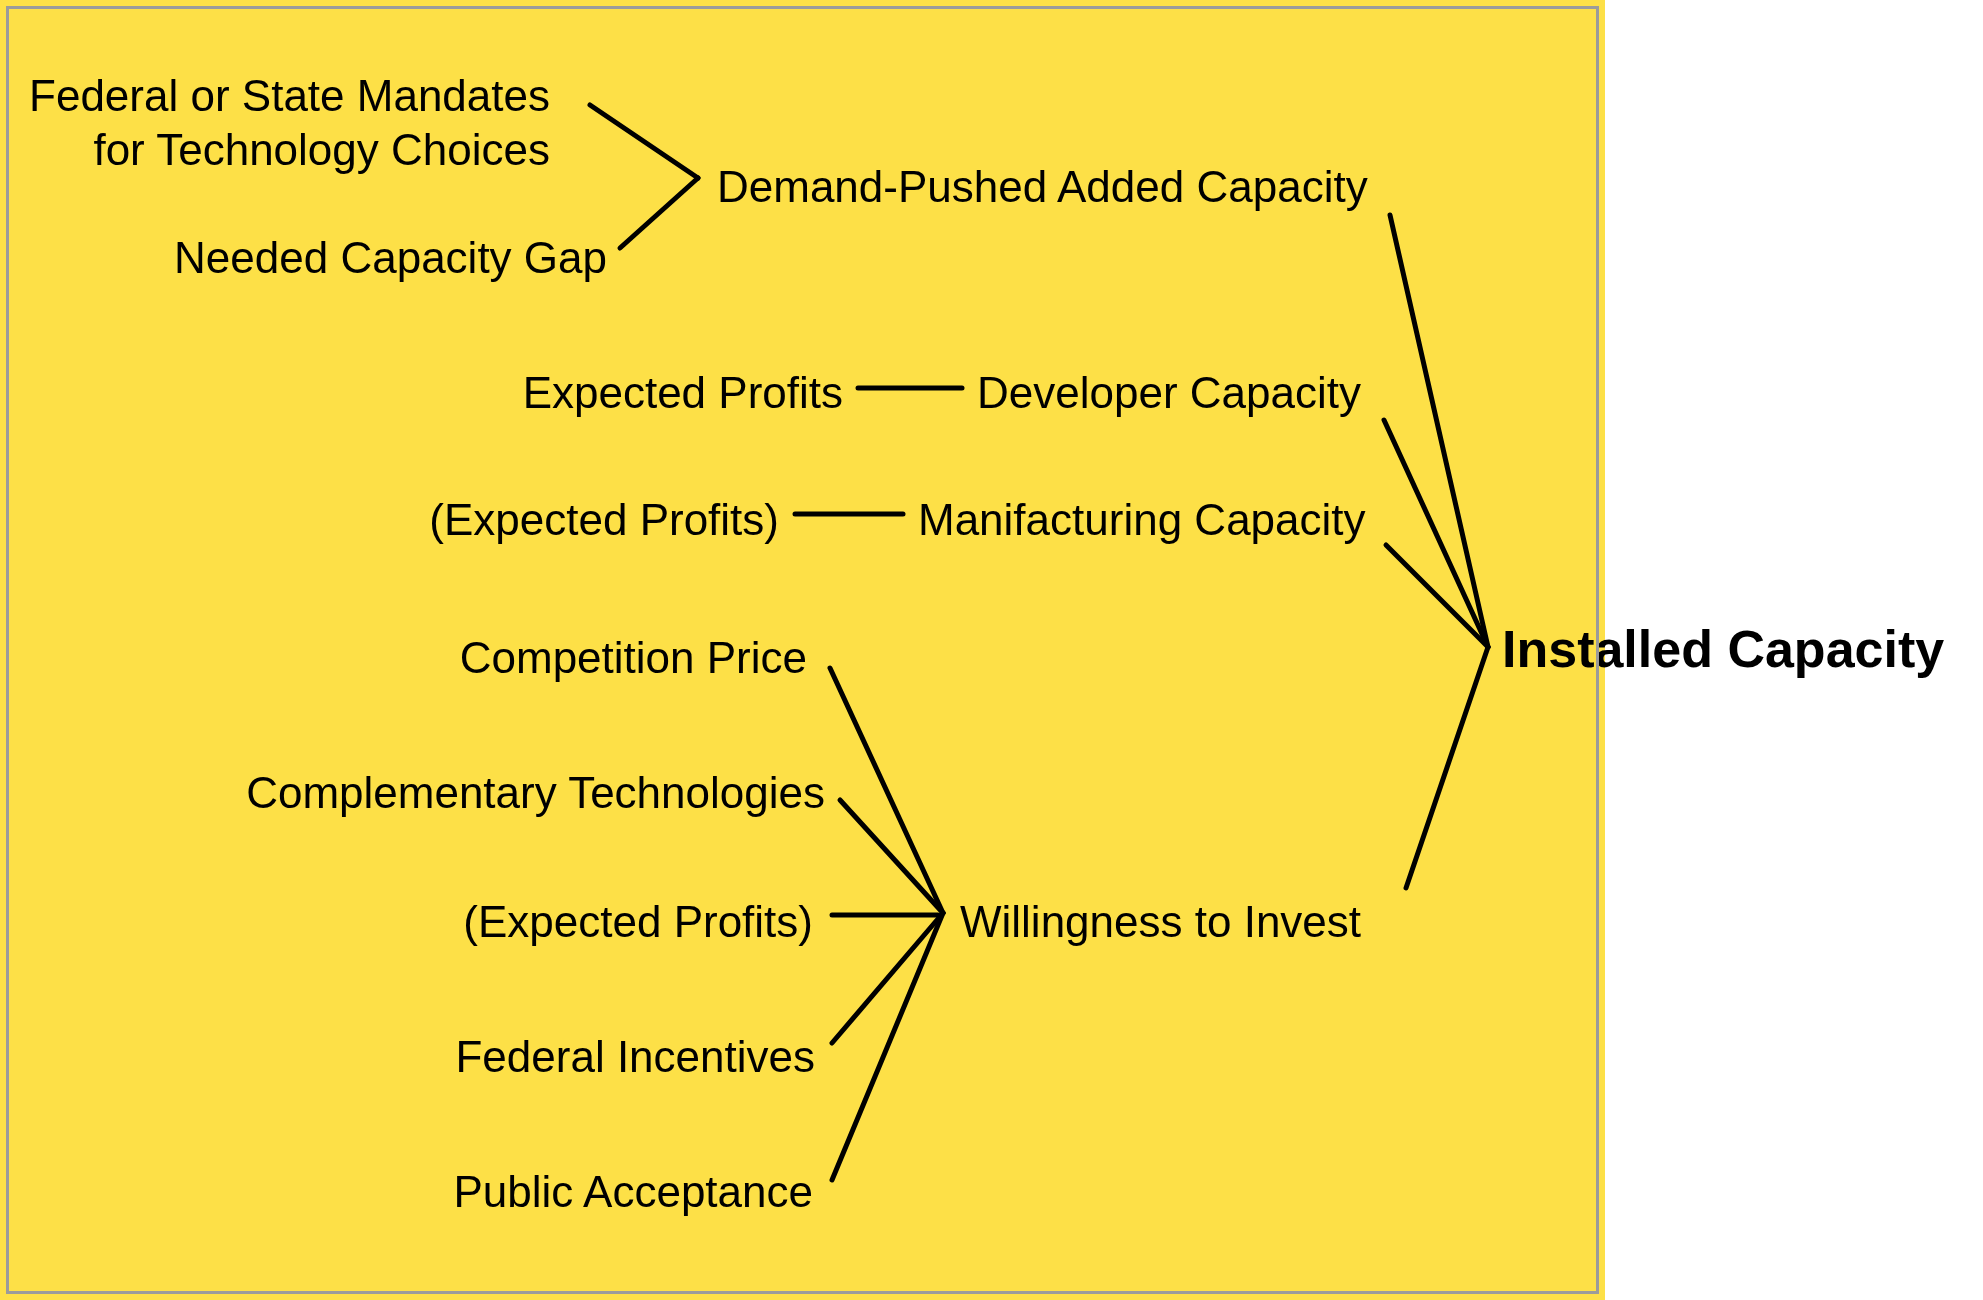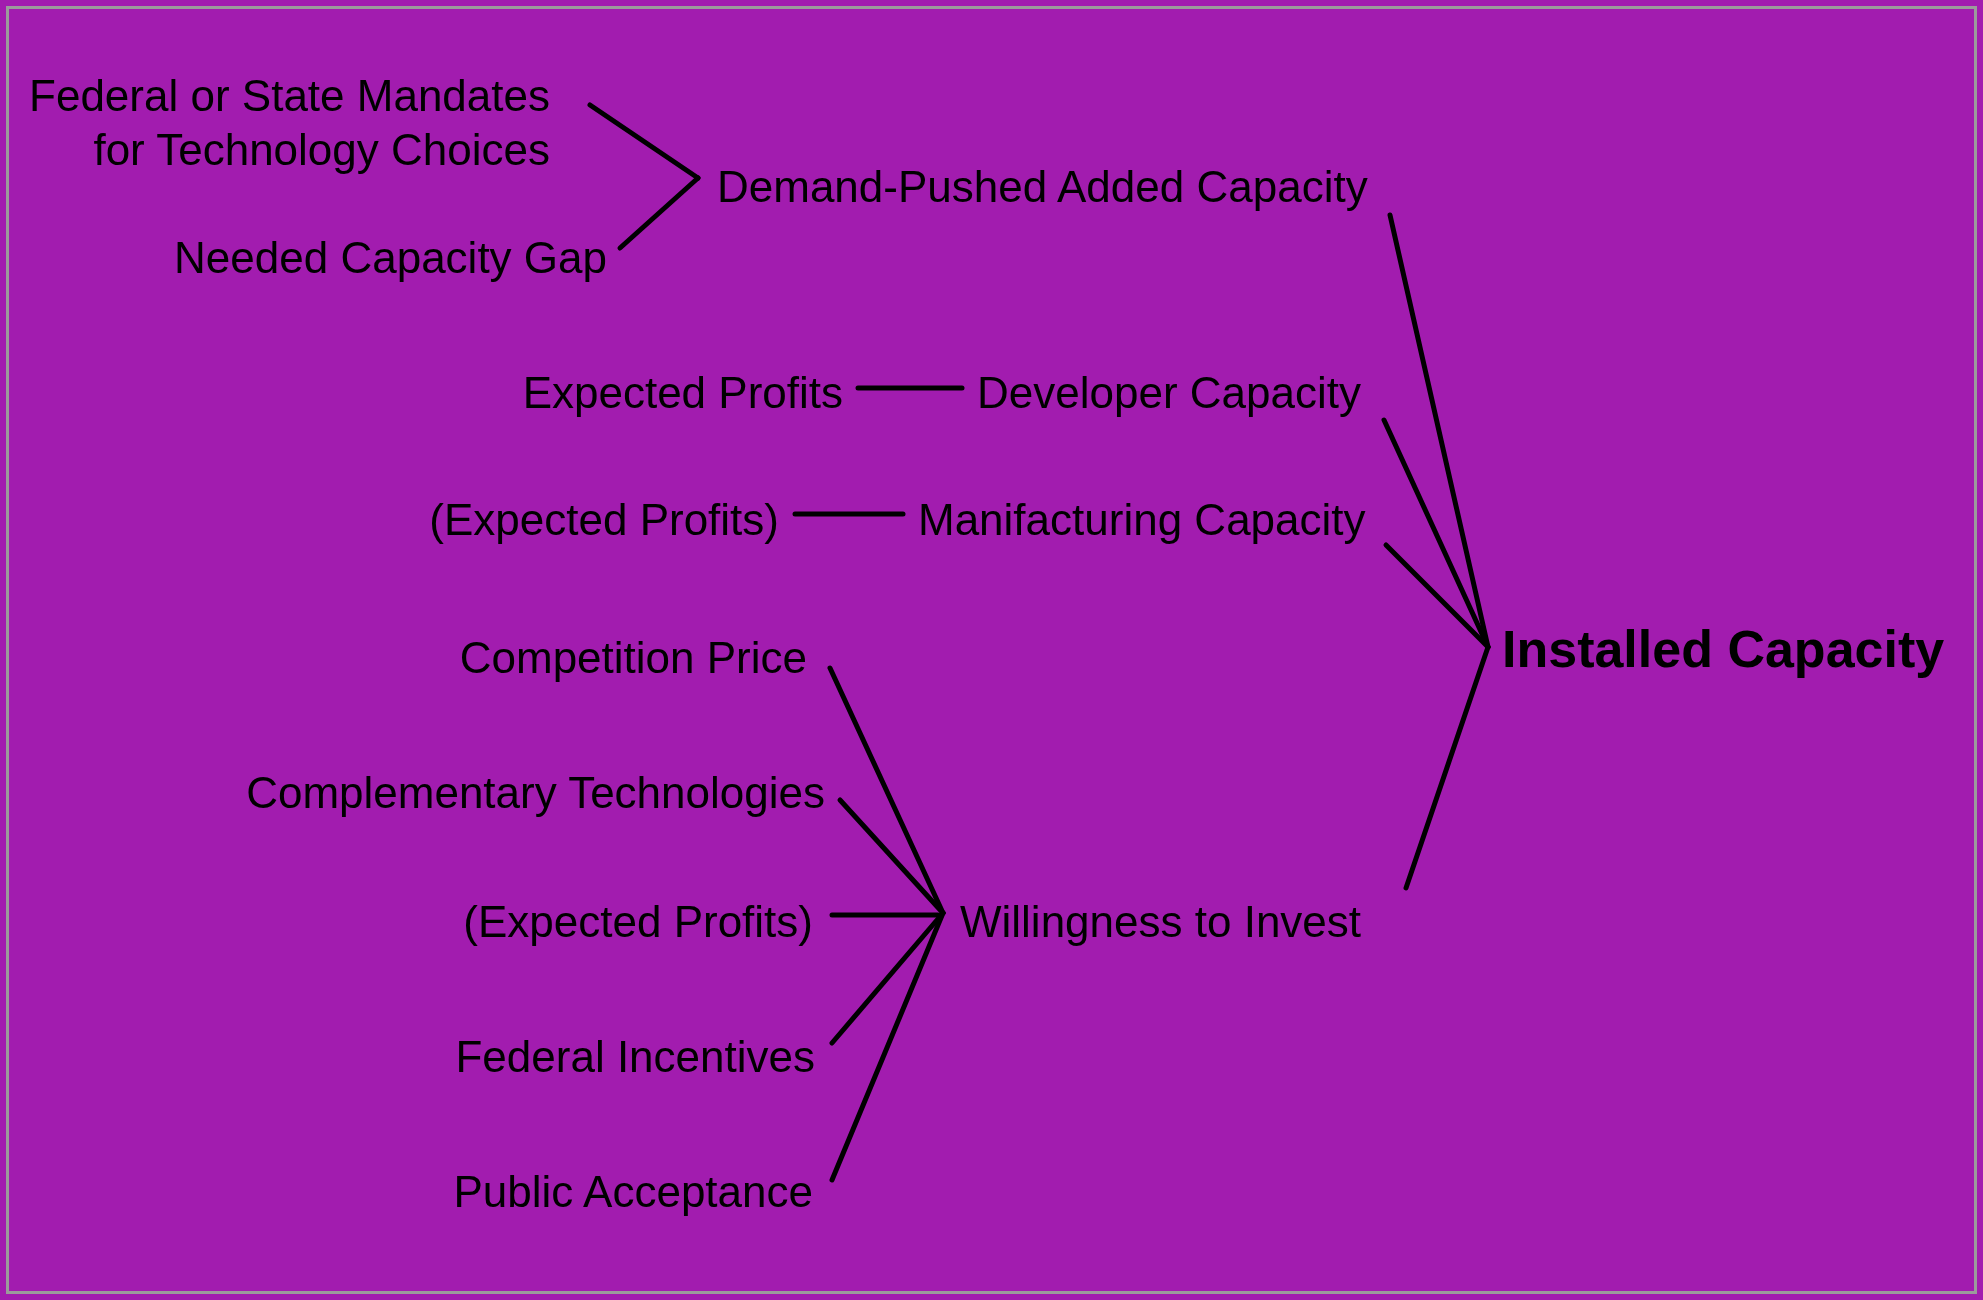--- a/index.html
+++ b/index.html
@@ -6,23 +6,23 @@
     margin: 0;
     padding: 0;
     background: #ffffff;
     width: 1983px;
     height: 1300px;
     overflow: hidden;
     font-family: "Liberation Sans", sans-serif;
   }
   .page {
     position: relative;
-    width: 1983px;
+    width: 1605px;
     height: 1300px;
-    background: #a21caf;
+    background: #fde047;
   }
   .frame {
     position: absolute;
     top: 6px; left: 6px; right: 6px; bottom: 6px;
     border: 3px solid #9b9b9b;
     box-sizing: border-box;
     pointer-events: none;
   }
   svg.diagram {
     position: absolute;

